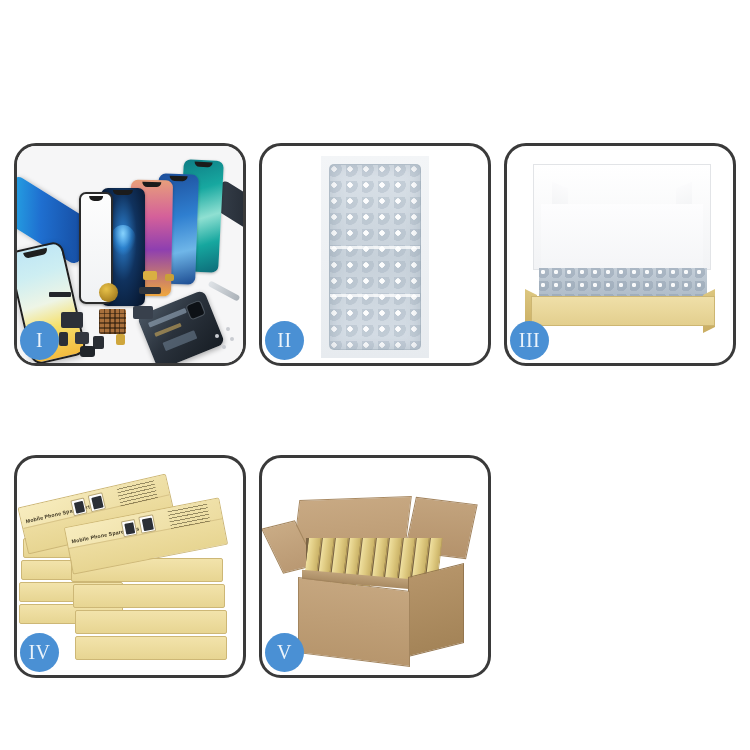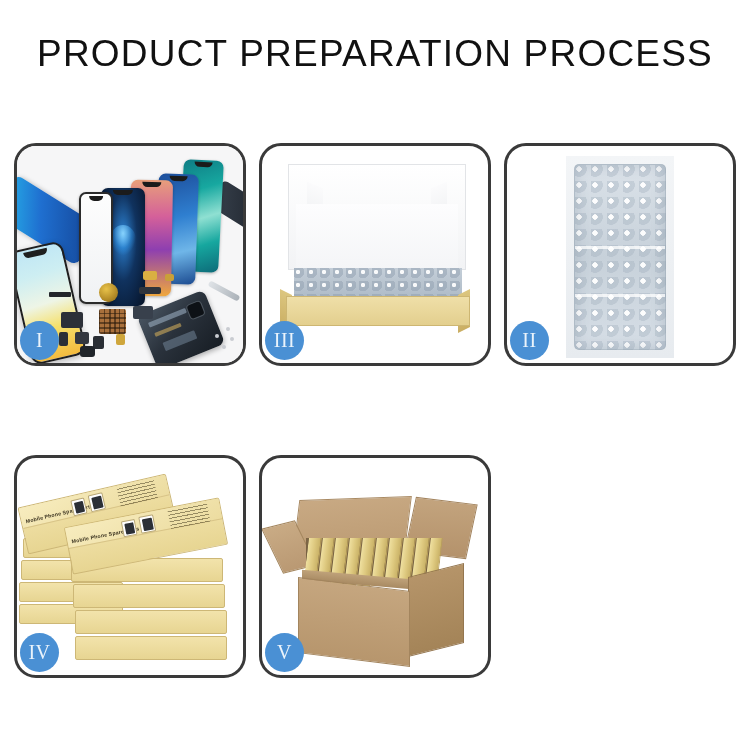--- a/index.html
+++ b/index.html
@@ -435,21 +435,20 @@
     width: 13px; height: 18px;
     background: rgba(140,112,78,.45);
   }
 </style>
 </head>
 <body>
 
 <div class="page">
 
   <div class="header">
-    <div class="page-title">PRODUCT PREPARATION PROCESS</div>
   </div>
 
   <div class="grid">
 
     <div class="panel">
       <div class="panel-stage">
         <div class="p1-bg"></div>
 
         <div class="tilt-blue"></div>
         <div class="tilt-blue-inner"></div>
@@ -502,42 +501,42 @@
         <div class="part screw sc2"></div>
         <div class="part screw sc3"></div>
         <div class="part screw sc4"></div>
         <div class="part tweezer"></div>
       </div>
       <div class="badge">I</div>
     </div>
 
     <div class="panel">
       <div class="panel-stage">
+        <div class="bw-sheet"></div>
+        <div class="bw-pouch">
+          <div class="bw-seam" style="top:44%"></div>
+          <div class="bw-seam" style="top:70%"></div>
+        </div>
+      </div>
+      <div class="badge">II</div>
+    </div>
+
+    <div class="panel">
+      <div class="panel-stage">
         <div class="b3-lid">
           <div class="b3-lid-flapL"></div>
           <div class="b3-lid-flapR"></div>
         </div>
         <div class="b3-foam"></div>
         <div class="b3-bubbles"></div>
         <div class="b3-side-l"></div>
         <div class="b3-side-r"></div>
         <div class="b3-front"></div>
       </div>
       <div class="badge">III</div>
-    </div>
-
-    <div class="panel">
-      <div class="panel-stage">
-        <div class="bw-sheet"></div>
-        <div class="bw-pouch">
-          <div class="bw-seam" style="top:44%"></div>
-          <div class="bw-seam" style="top:70%"></div>
-        </div>
-      </div>
-      <div class="badge">II</div>
     </div>
 
     <div class="panel">
       <div class="panel-stage stack">
 
         <div class="sbox" style="left:2px; top:146px; width:104px; height:20px;"></div>
         <div class="sbox" style="left:2px; top:124px; width:104px; height:20px;"></div>
         <div class="sbox" style="left:4px; top:102px; width:104px; height:20px;"></div>
         <div class="sbox" style="left:6px; top:80px;  width:104px; height:20px;"></div>
 

